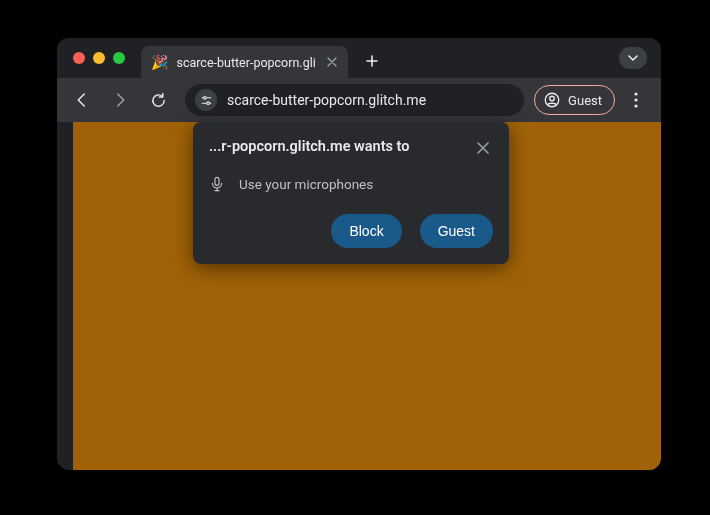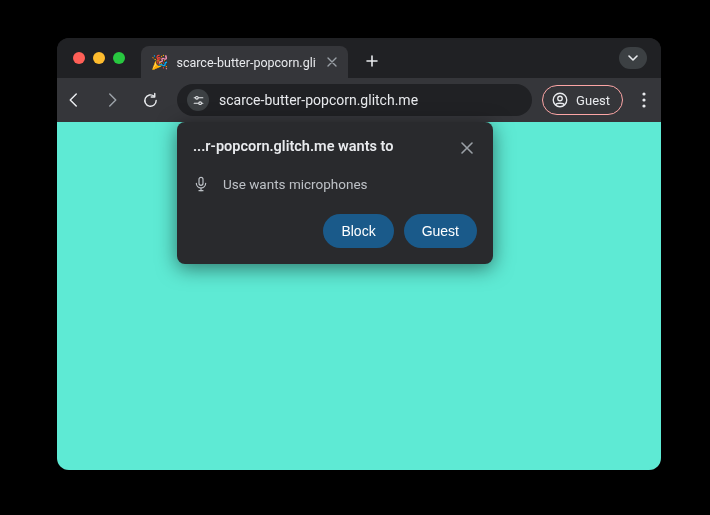--- a/index.html
+++ b/index.html
@@ -87,21 +87,21 @@
       border-radius: 11px;
       display: flex; align-items: center; justify-content: center;
       color: #e8eaed;
       margin-right: 4px;
     }
     .toolbar {
       height: 44px;
       background: #35363a;
       display: flex;
       align-items: center;
-      padding: 0 0;
+      padding: 0 8px;
       gap: 4px;
     }
     .nav-btn {
       width: 34px; height: 34px;
       display: flex; align-items: center; justify-content: center;
       color: #9aa0a6;
       border-radius: 50%;
     }
     .nav-btn.active { color: #e8eaed; }
     .omnibox {
@@ -142,22 +142,23 @@
       display:flex;align-items:center;justify-content:center;
     }
     .kebab {
       width: 34px; height: 34px;
       display: flex; align-items: center; justify-content: center;
       color: #e8eaed;
       border-radius: 50%;
     }
     .content {
       flex: 1;
-      background: #5eead4;
+      background: #a16207;
       position: relative;
+      margin-left: 16px;
     }
     .perm-popup {
       position: absolute;
       left: 120px;
       top: 0;
       width: 316px;
       background: #292a2d;
       border-radius: 8px;
       box-shadow: 0 4px 20px rgba(0,0,0,0.5);
       padding: 16px;
@@ -182,21 +183,21 @@
       display: flex;
       align-items: center;
       gap: 14px;
       margin-top: 18px;
       color: #bdc1c6;
       font-size: 13.5px;
     }
     .perm-actions {
       display: flex;
       justify-content: flex-end;
-      gap: 10px;
+      gap: 18px;
       margin-top: 22px;
     }
     .perm-btn {
       background: #1a5a8a;
       color: #fff;
       border: none;
       height: 34px;
       padding: 0 18px;
       border-radius: 17px;
       font-size: 14px;
@@ -297,21 +298,21 @@
       </div>
       <div class="perm-row">
         <span>
           <svg width="16" height="16" viewBox="0 0 24 24" fill="none" stroke="#bdc1c6" stroke-width="1.8" stroke-linecap="round" stroke-linejoin="round">
               <rect x="9" y="2" width="6" height="12" rx="3"></rect>
               <path d="M5 11 A7 7 0 0 0 19 11"></path>
               <line x1="12" y1="18" x2="12" y2="22"></line>
               <line x1="9" y1="22" x2="15" y2="22"></line>
             </svg>
         </span>
-        <span>Use wants microphones</span>
+        <span>Use your microphones</span>
       </div>
       <div class="perm-actions">
         <button class="perm-btn">Block</button>
         <button class="perm-btn">Guest</button>
       </div>
     </div>
   </div>
 
 </div>
 

